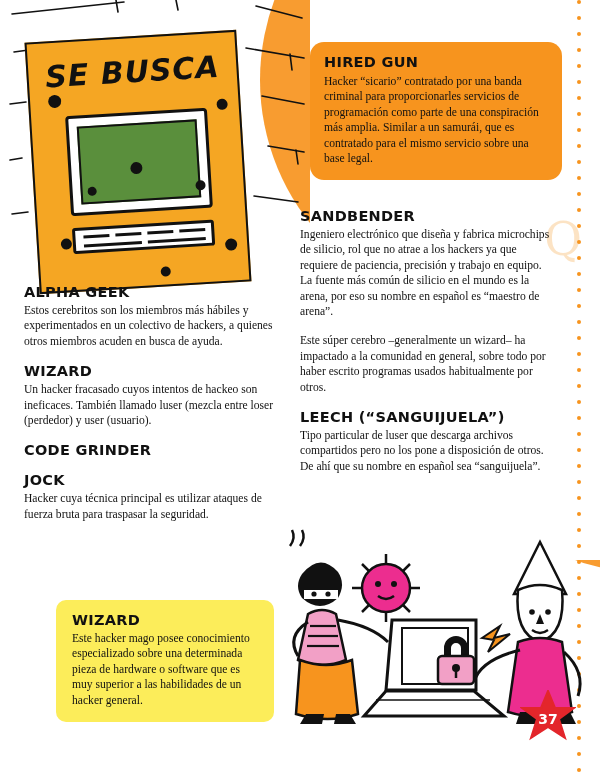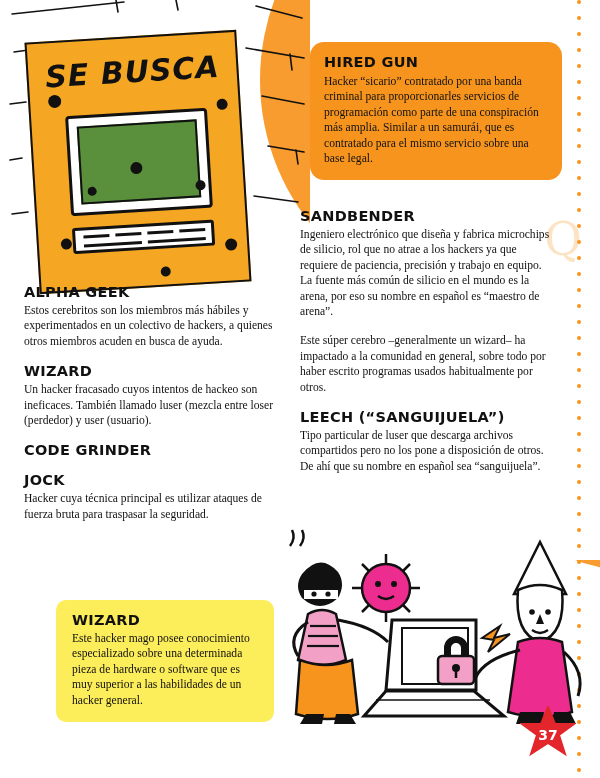--- a/index.html
+++ b/index.html
@@ -97,21 +97,21 @@
   .callout-yellow {
     position:absolute; left:56px; top:600px; width:218px;
     background:#fced5a; border-radius:10px; padding:12px 14px 14px 16px;
   }
 
   
   .illus { position:absolute; left:268px; top:516px; width:330px; height:215px; }
 
   
   .star-badge {
-    position:absolute; right:24px; bottom:16px; width:56px; height:56px;text-decoration:underline;
+    position:absolute; right:24px; bottom:32px; width:56px; height:56px;text-decoration:underline;
   }
   .star-badge .num {
     position:absolute; inset:0; display:flex; align-items:center; justify-content:center;
     color:#fff; font-family:"DejaVu Sans", sans-serif; font-weight:bold; font-size:14px;
     padding-top:2px;
   }
 
   .faint-q {
     position:absolute; right:18px; top:212px;
     font-family:"DejaVu Serif", serif; font-size:46px; color:#f7b15a;

